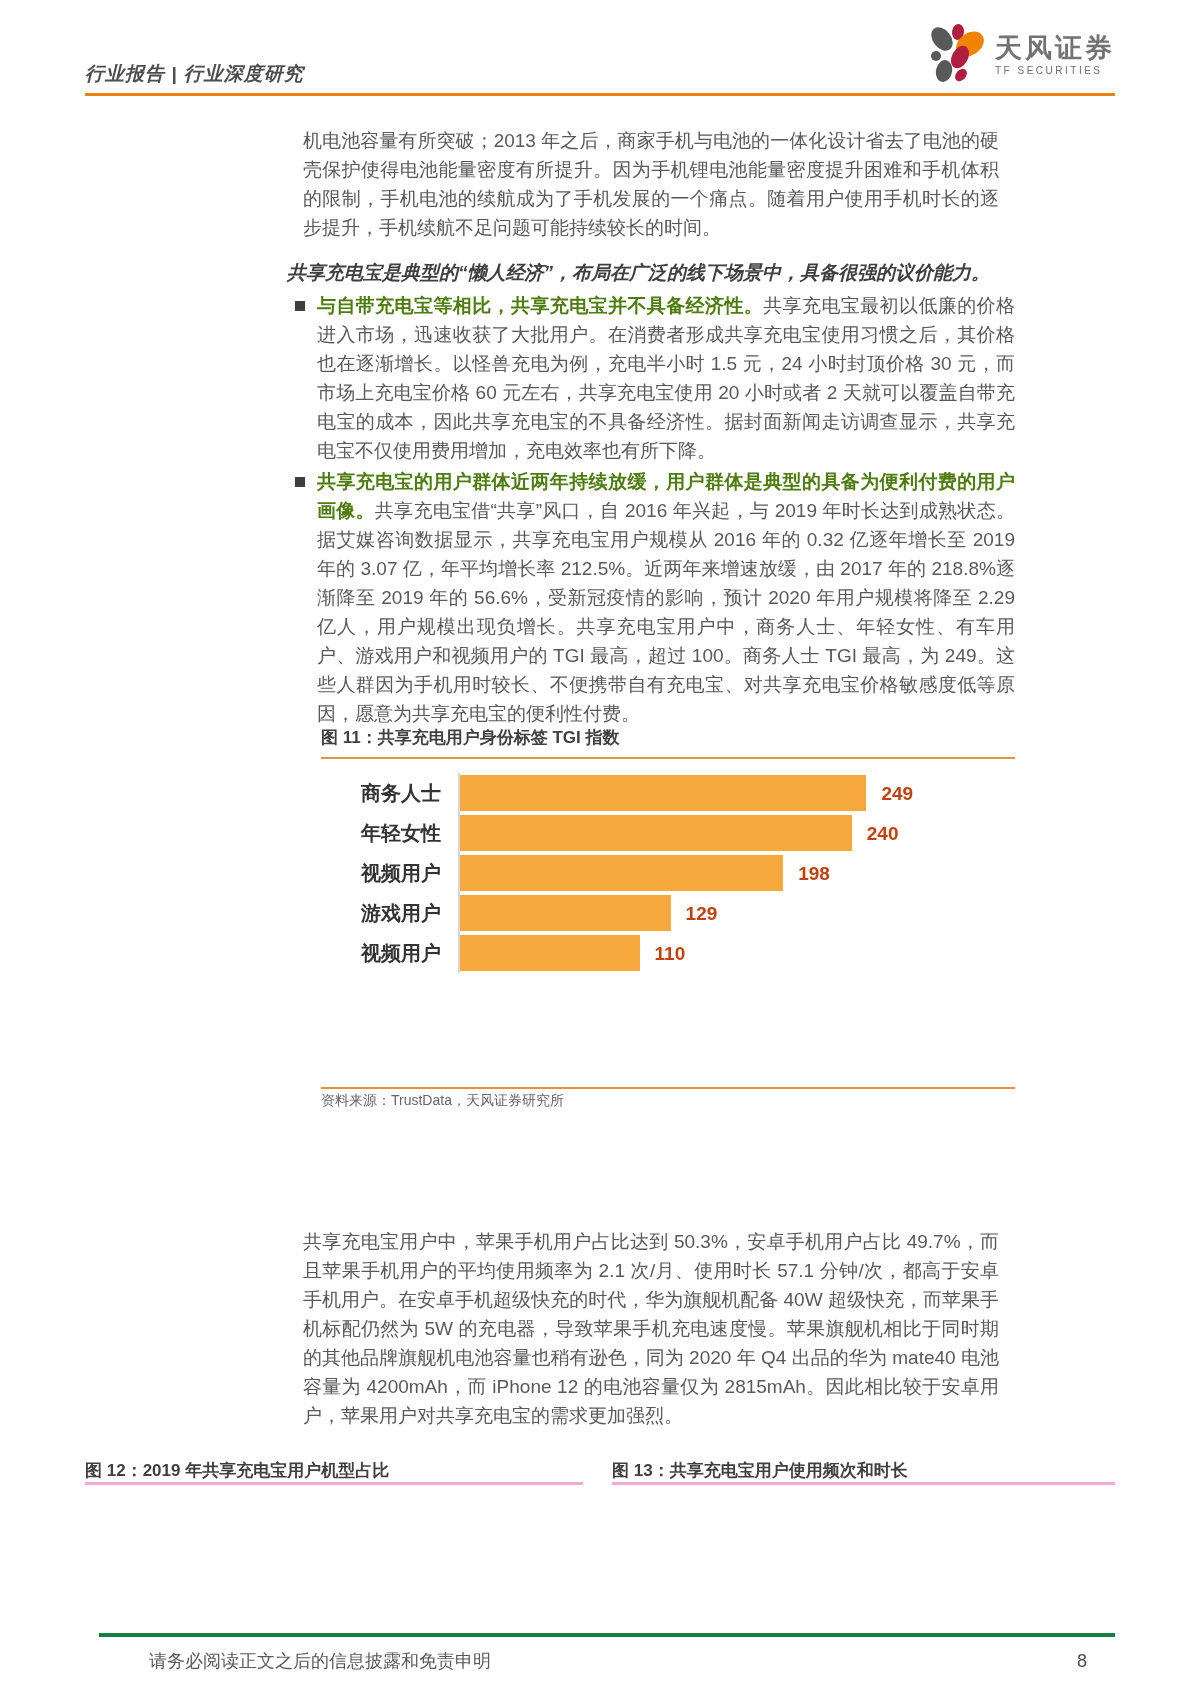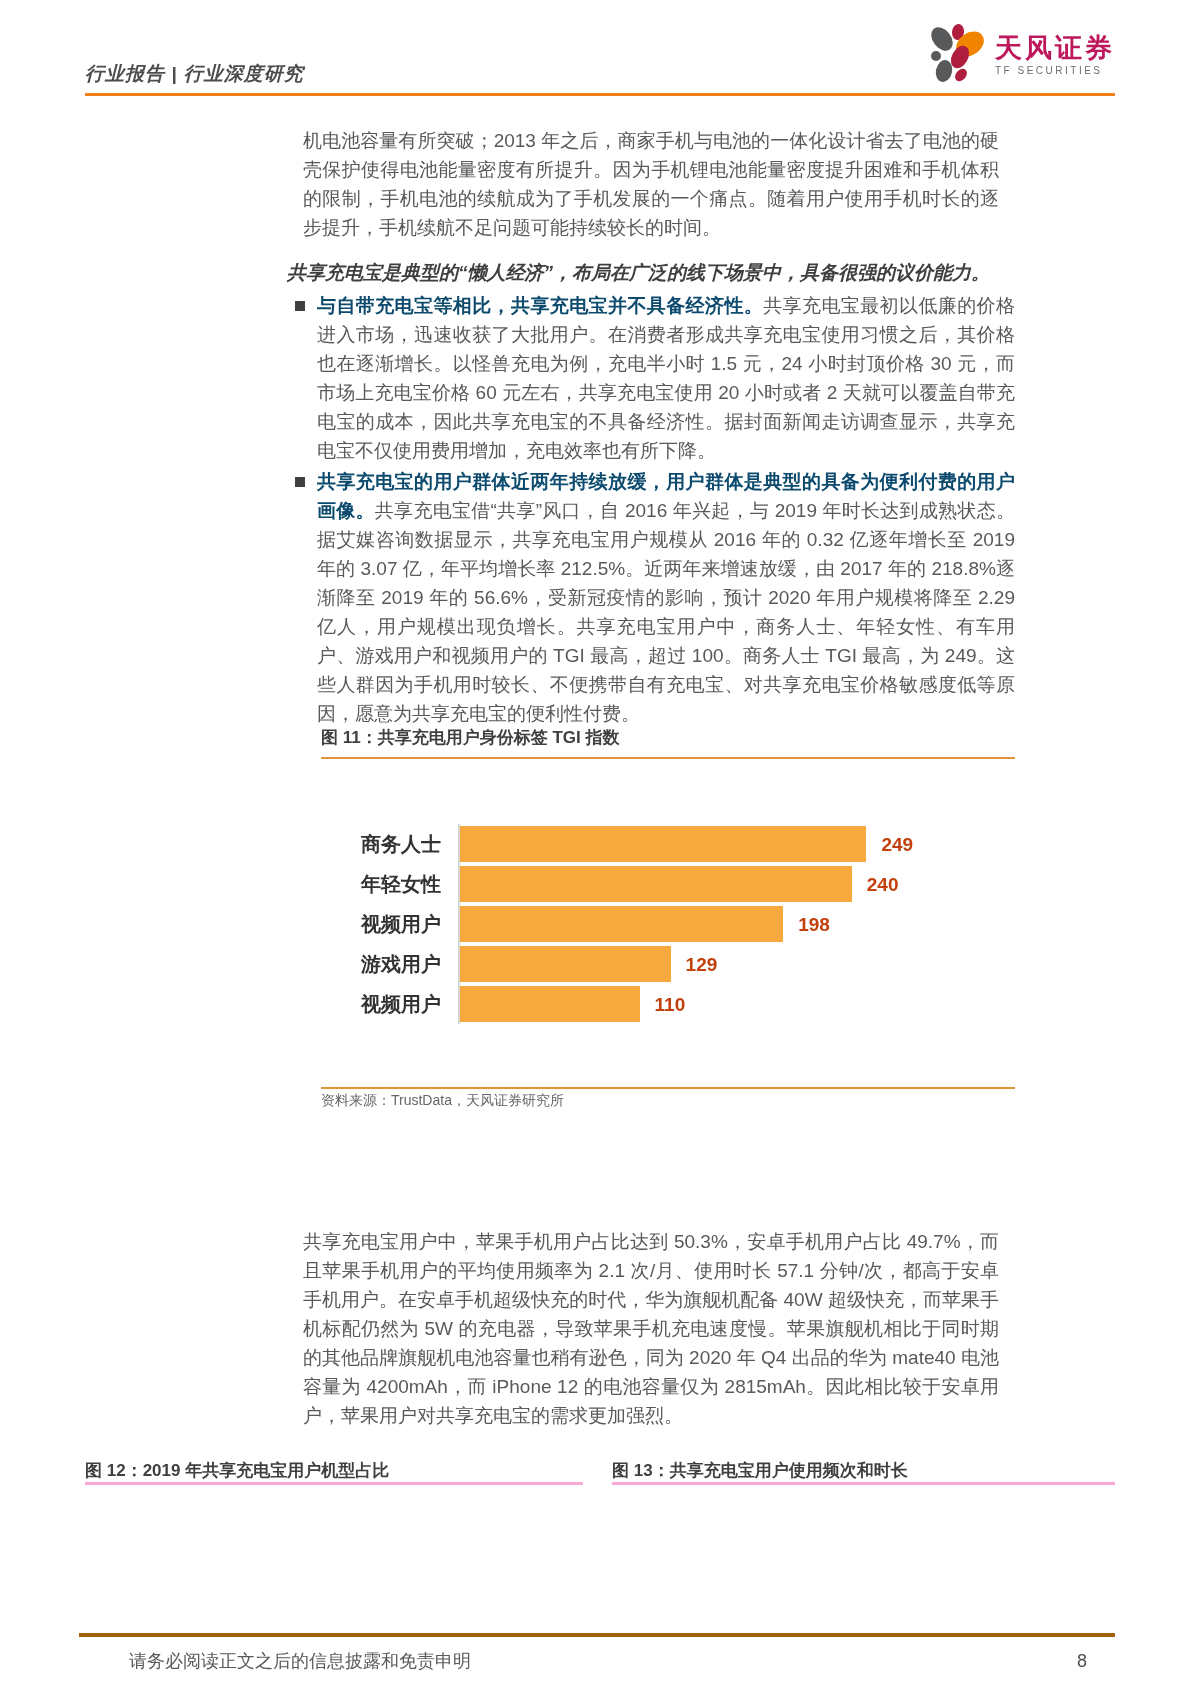--- a/index.html
+++ b/index.html
@@ -13,48 +13,48 @@
   
   .header{
     position:absolute;left:85px;right:85px;top:28px;height:68px;
     display:flex;justify-content:space-between;align-items:flex-end;
     border-bottom:3px solid #EE7F1A;
     padding-bottom:6px;box-sizing:border-box;
   }
   .report-type{font-size:19px;font-weight:bold;color:#4D4D4D;letter-spacing:1px;font-style:italic;}
   .brand{display:flex;align-items:center;gap:10px;}
   .brand-text{display:flex;flex-direction:column;line-height:1;}
-  .brand-cn{font-size:27px;font-weight:bold;color:#be185d;letter-spacing:3px;}
+  .brand-cn{font-size:27px;font-weight:bold;color:#737373;letter-spacing:3px;}
   .brand-en{font-size:10px;color:#6E6E6E;letter-spacing:2.5px;margin-top:4px;}
   
   .content{
     position:absolute;left:287px;width:728px;top:110px;
     font-size:19px;line-height:29px;color:#595959;
     text-align:justify;
   }
   .para{margin:16px;}
   .heading{margin:13px 0 0 0;font-weight:bold;color:#3F3F3F;font-style:italic;}
   .bullets{margin-top:4px;}
   .bullet{display:flex;align-items:flex-start;margin-top:2px;}
   .bullet-marker{
     flex:0 0 auto;width:10px;height:10px;background:#3F3F3F;
     margin:10px 12px 0 8px;
   }
   .bullet-body{flex:1 1 auto;}
-  .bullet-lead{font-weight:bold;color:#0c4a6e;}
+  .bullet-lead{font-weight:bold;color:#4d7c0f;}
   
   .figure11{width:694px;margin-left:34px;}
   .fig-title{
     font-size:17px;font-weight:bold;color:#3F3F3F;
     padding-bottom:9px;border-bottom:2px solid #E0953B;
     line-height:20px;
   }
   .plot{
     height:322px;margin-top:4px;
-    display:flex;flex-direction:column;justify-content:center;
+    display:flex;flex-direction:column;justify-content:flex-start;
     padding:10px 0;box-sizing:border-box;
   }
   .bar-row{display:flex;align-items:center;height:40px;}
   .bar-label{
     flex:0 0 120px;text-align:right;padding-right:17px;
     font-size:20px;font-weight:bold;color:#333333;line-height:1;
   }
   .bar-area{
     flex:1 1 auto;align-self:stretch;display:flex;align-items:center;
     border-left:2px solid #D6D6D6;
@@ -69,22 +69,22 @@
   
   .figcap{
     position:absolute;top:1460px;
     font-size:17px;font-weight:bold;color:#3F3F3F;line-height:22px;
     border-bottom:3px solid #f9a8d4;box-sizing:border-box;
   }
   .figcap.left{left:85px;width:498px;}
   .figcap.right{left:612px;width:503px;}
   
   .footer{
-    position:absolute;left:79px;right:85px;top:1633px;
-    border-top:4px solid #a16207;padding-top:12px;
+    position:absolute;left:99px;right:85px;top:1633px;
+    border-top:4px solid #15803d;padding-top:12px;
     display:flex;justify-content:space-between;align-items:center;
     font-size:18px;color:#595959;
   }
   .footer-disclaimer{padding-left:50px;}
   .footer-page{padding-right:28px;color:#4D4D4D;}
 </style>
 </head>
 <body>
 
 <div class="page">

